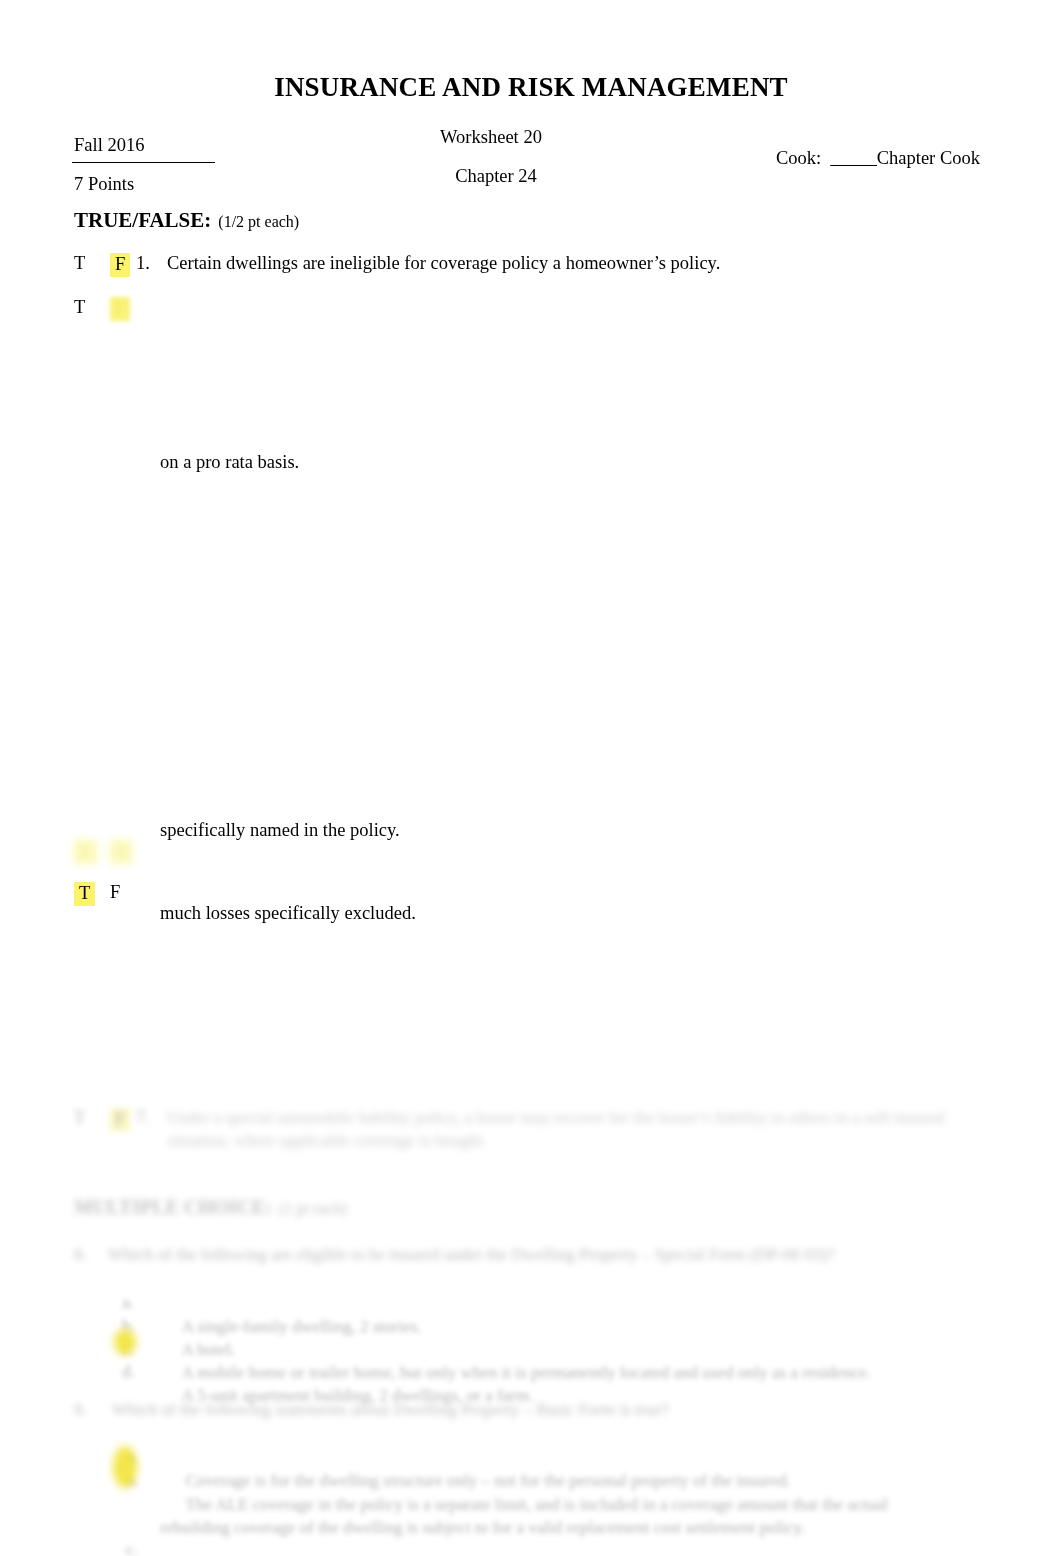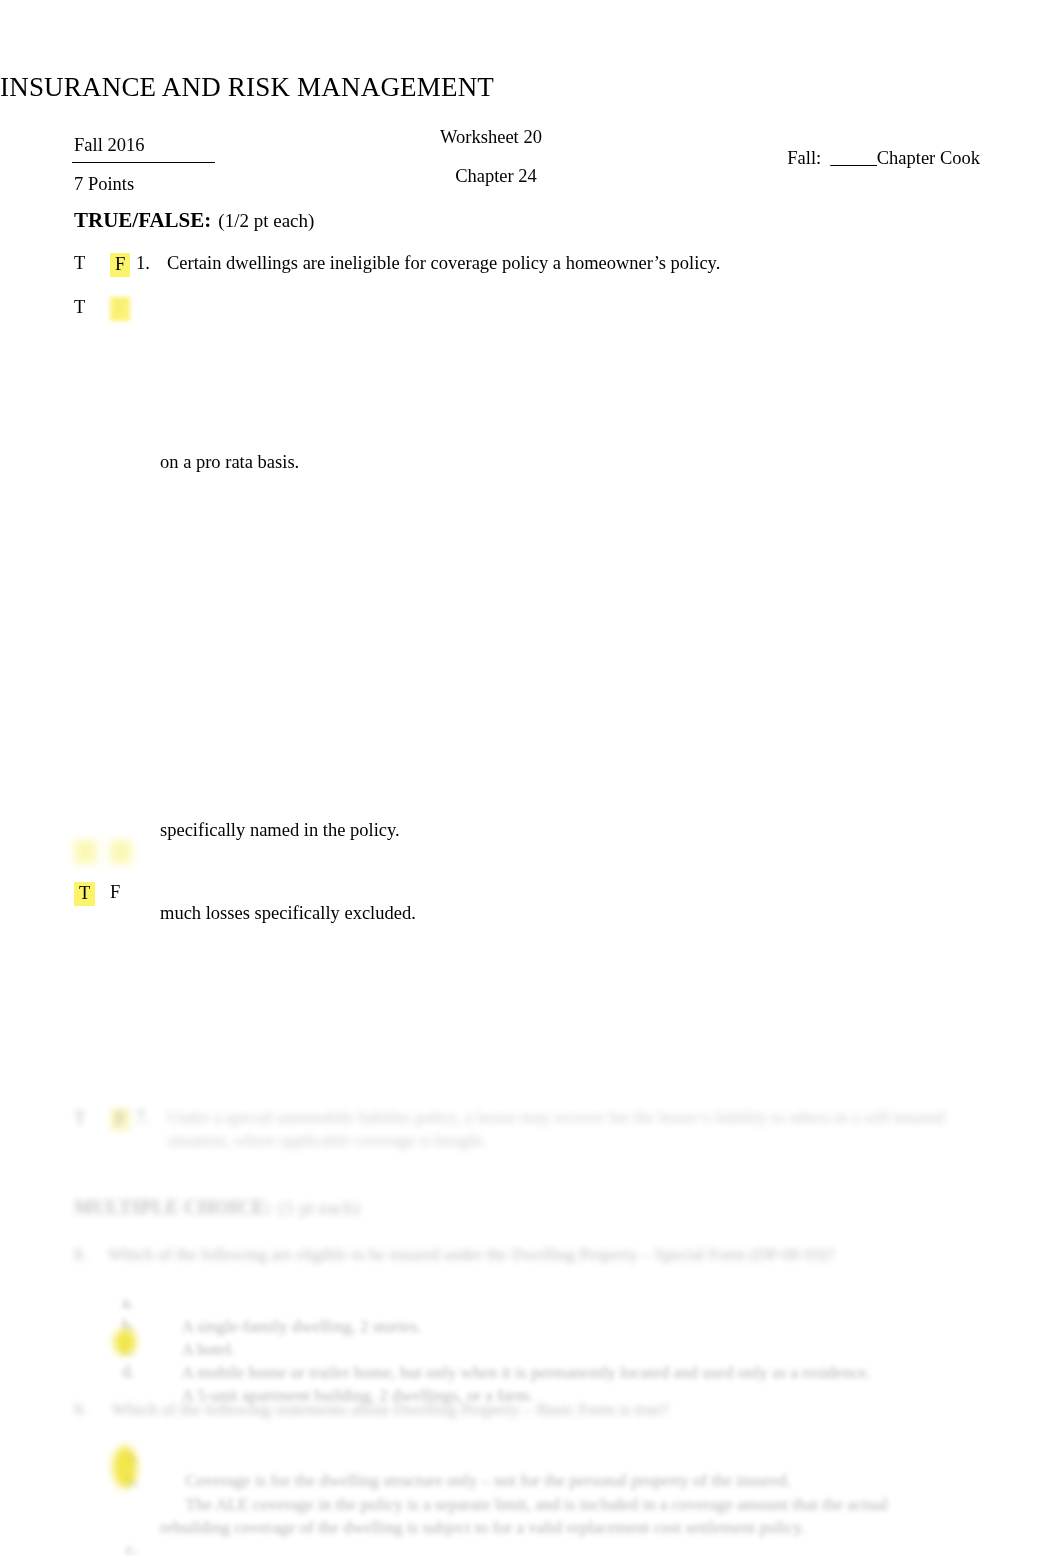--- a/index.html
+++ b/index.html
@@ -17,22 +17,23 @@
     color: #000000;
     overflow: hidden;
   }
 
   
   .doc-title {
     position: absolute;
     left: 0;
     top: 72px;
     width: 1062px;
+    text-align: center;
     font-size: 27px;
-    font-weight: normal;
+    font-weight: bold;
     letter-spacing: 0.2px;
   }
 
   .meta-row {
     position: absolute;
     left: 74px;
     width: 914px;
     font-size: 18.5px;
   }
   .meta-row-1 { top: 127px; }
@@ -78,21 +79,21 @@
 
   
   .section-head {
     position: absolute;
     left: 74px;
     font-weight: bold;
     font-size: 21px;
   }
   .section-head .pts {
     font-weight: normal;
-    font-size: 19px;
+    font-size: 16px;
     margin-left: 7px;
   }
   #tf-heading { top: 208px; }
 
   #mc-heading {
     top: 1196px;
     font-size: 20px;
     filter: blur(3.4px);
     opacity: 0.30;
     color: #3a3a3a;
@@ -201,21 +202,21 @@
 <div class="page">
 
   <div class="doc-title">INSURANCE AND RISK MANAGEMENT</div>
 
   <div class="meta-row meta-row-1">
     <span class="meta-left">Fall 2016</span>
     <span class="meta-center">
       <span class="meta-center-ws">Worksheet 20</span>
     </span>
     <span class="meta-right">
-      <span>Fall:</span><span>&nbsp;&nbsp;</span><span class="name-blank">_____</span><span>Chapter Cook</span>
+      <span>Cook:</span><span>&nbsp;&nbsp;</span><span class="name-blank">_____</span><span>Chapter Cook</span>
     </span>
   </div>
 
   <div class="points-underline"></div>
 
   <div class="meta-row meta-row-2">
     <span class="meta-left">7 Points</span>
     <span class="meta-center">
       <span class="meta-center-ch">Chapter 24</span>
     </span>

